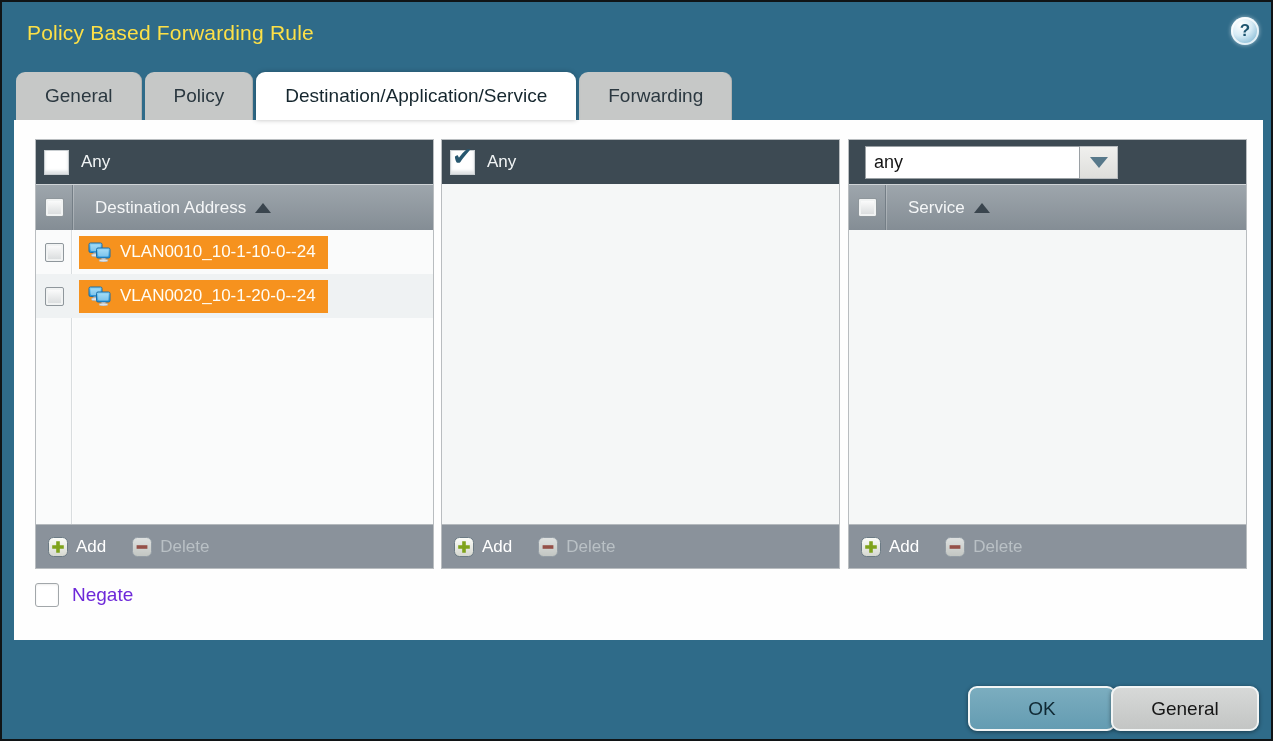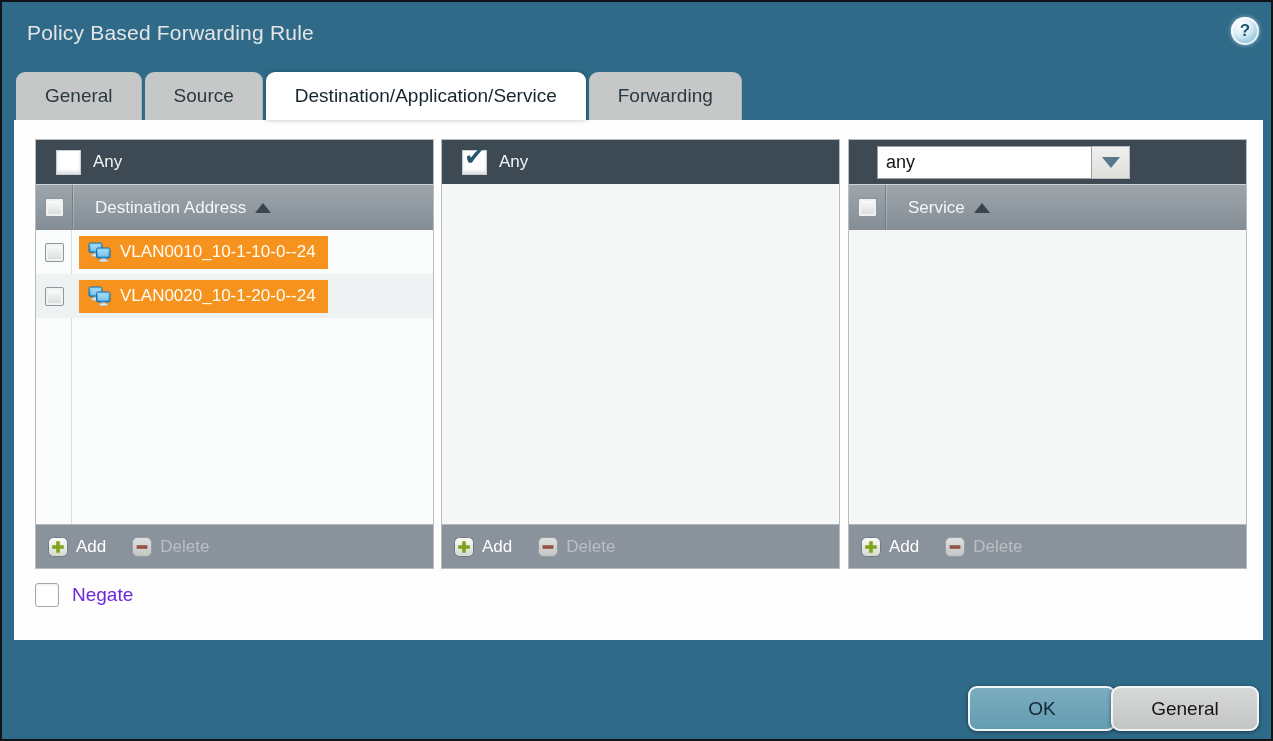--- a/index.html
+++ b/index.html
@@ -7,21 +7,21 @@
   body { font-family:"Liberation Sans","DejaVu Sans",sans-serif; }
 
   .screen{
     position:relative; width:1273px; height:741px;
     background:#2f6b89; border:2px solid #101416; overflow:hidden;
   }
 
   
   .title{
     position:absolute; left:25px; top:19px;
-    font-size:21px; color:#e5e5e5; letter-spacing:.2px;
+    font-size:21px; color:#fde047; letter-spacing:.2px;
   }
   .help{
     position:absolute; left:1229px; top:15px; width:28px; height:28px;
     border-radius:50%;
     background:radial-gradient(circle at 35% 28%, #ffffff 0%, #d8ecf6 40%, #8fc0d9 75%, #6aa8c6 100%);
     box-shadow:0 0 4px rgba(255,255,255,.55), inset 0 0 0 2px rgba(255,255,255,.75);
     display:flex; align-items:center; justify-content:center;
     color:#1c546f; font-size:17px; font-weight:bold; cursor:pointer;
   }
 
@@ -48,21 +48,21 @@
     position:absolute; top:19px; width:399px; height:430px;
     display:flex; flex-direction:column;
     border:1px solid #b9bdc0;
   }
   .panel.p1{ left:21px; }
   .panel.p2{ left:427px; }
   .panel.p3{ left:834px; }
 
   .any-header{
     height:44px; background:#3d4a53; display:flex; align-items:center;
-    padding-left:20px; flex:0 0 auto;
+    padding-left:8px; flex:0 0 auto;
   }
   .any-label{ color:#f2f5f6; font-size:17px; margin-left:12px; }
 
   .cb-large{
     position:relative; width:25px; height:25px; background:#ffffff;
     border:1px solid #c9ced1; box-shadow:inset 0 -3px 3px rgba(70,90,100,.18);
     cursor:pointer; flex:0 0 auto;
   }
   .cb-large .check{
     position:absolute; left:1px; top:-7px; font-size:25px; line-height:1;
@@ -170,21 +170,21 @@
 
 <div class="screen">
 
   <div class="title">Policy Based Forwarding Rule</div>
   <div class="help">
     <span>?</span>
   </div>
 
   <div class="tabs">
     <div class="tab">General</div>
-    <div class="tab">Source</div>
+    <div class="tab">Policy</div>
     <div class="tab active">Destination/Application/Service</div>
     <div class="tab">Forwarding</div>
   </div>
 
   <div class="content">
 
     <div class="panel p1">
       <div class="any-header">
         <span class="cb-large">
           

